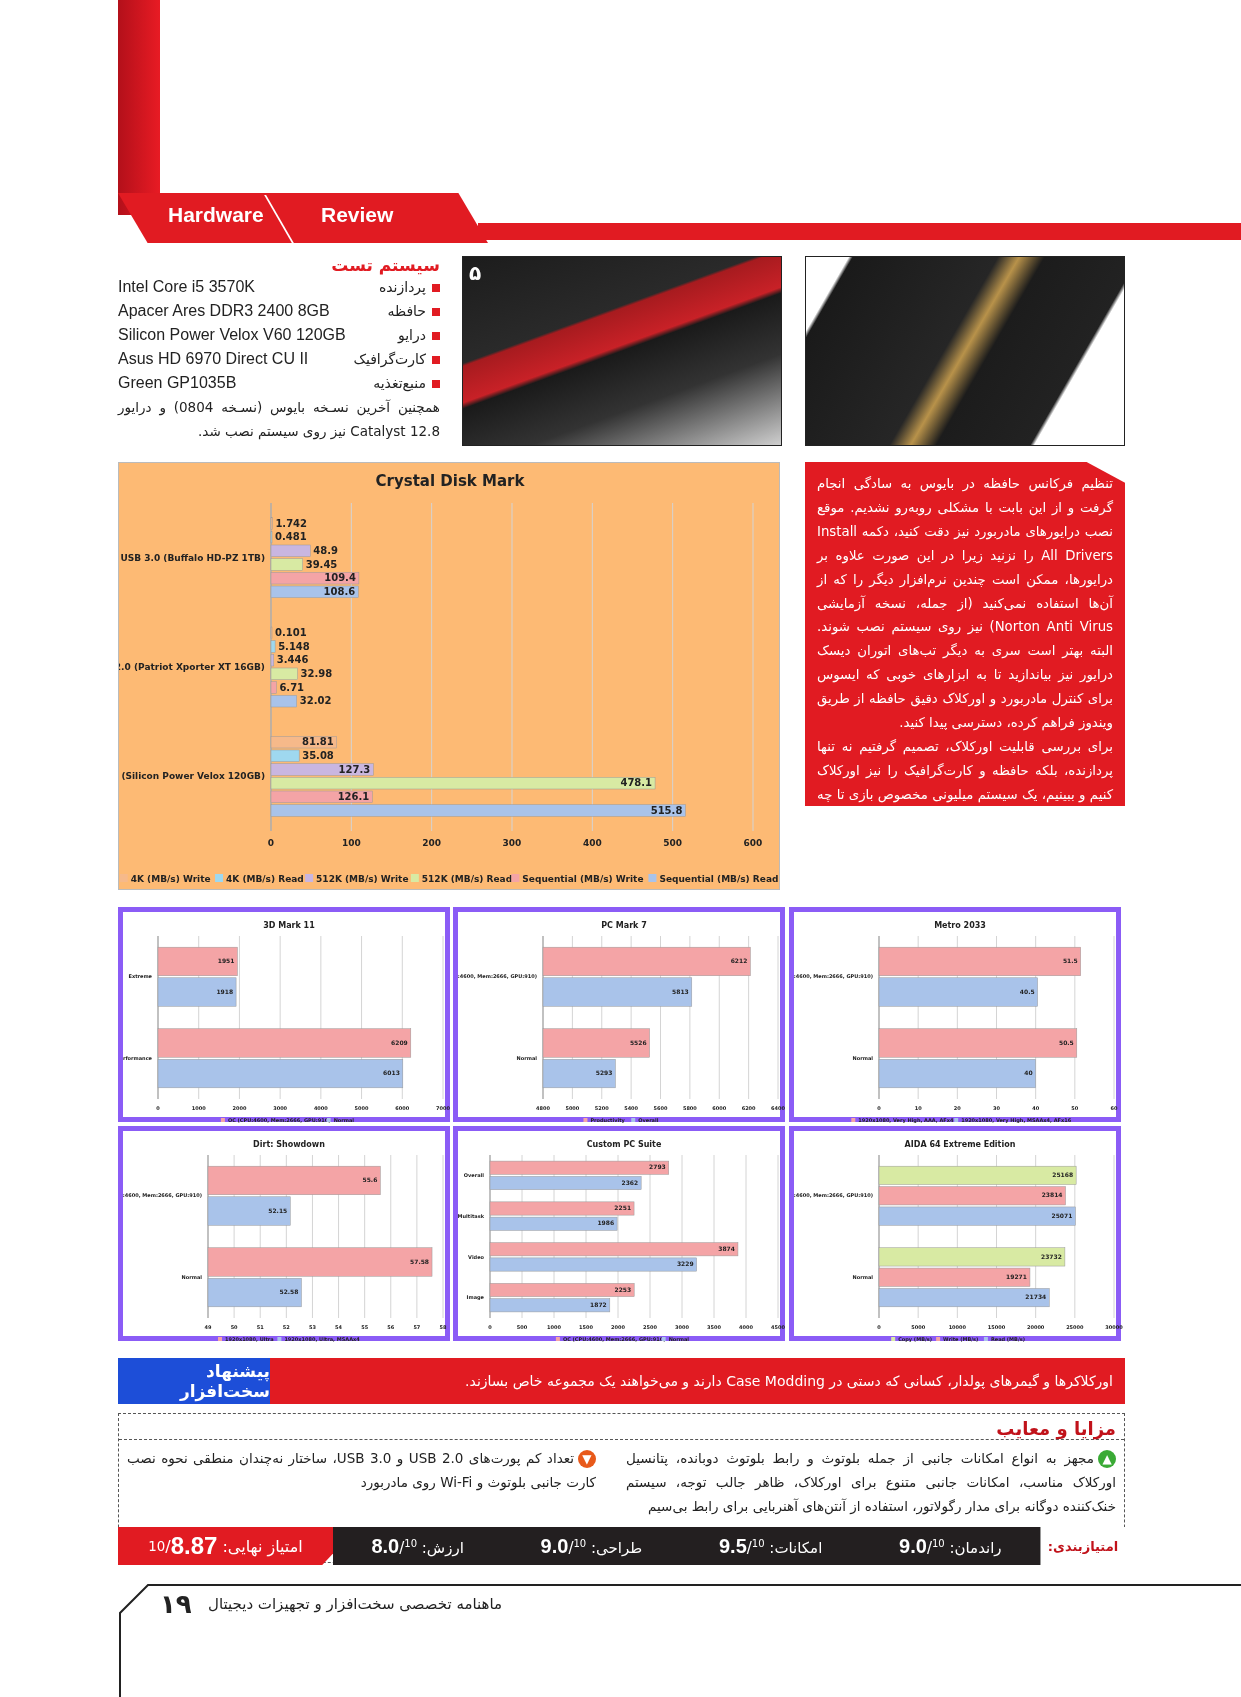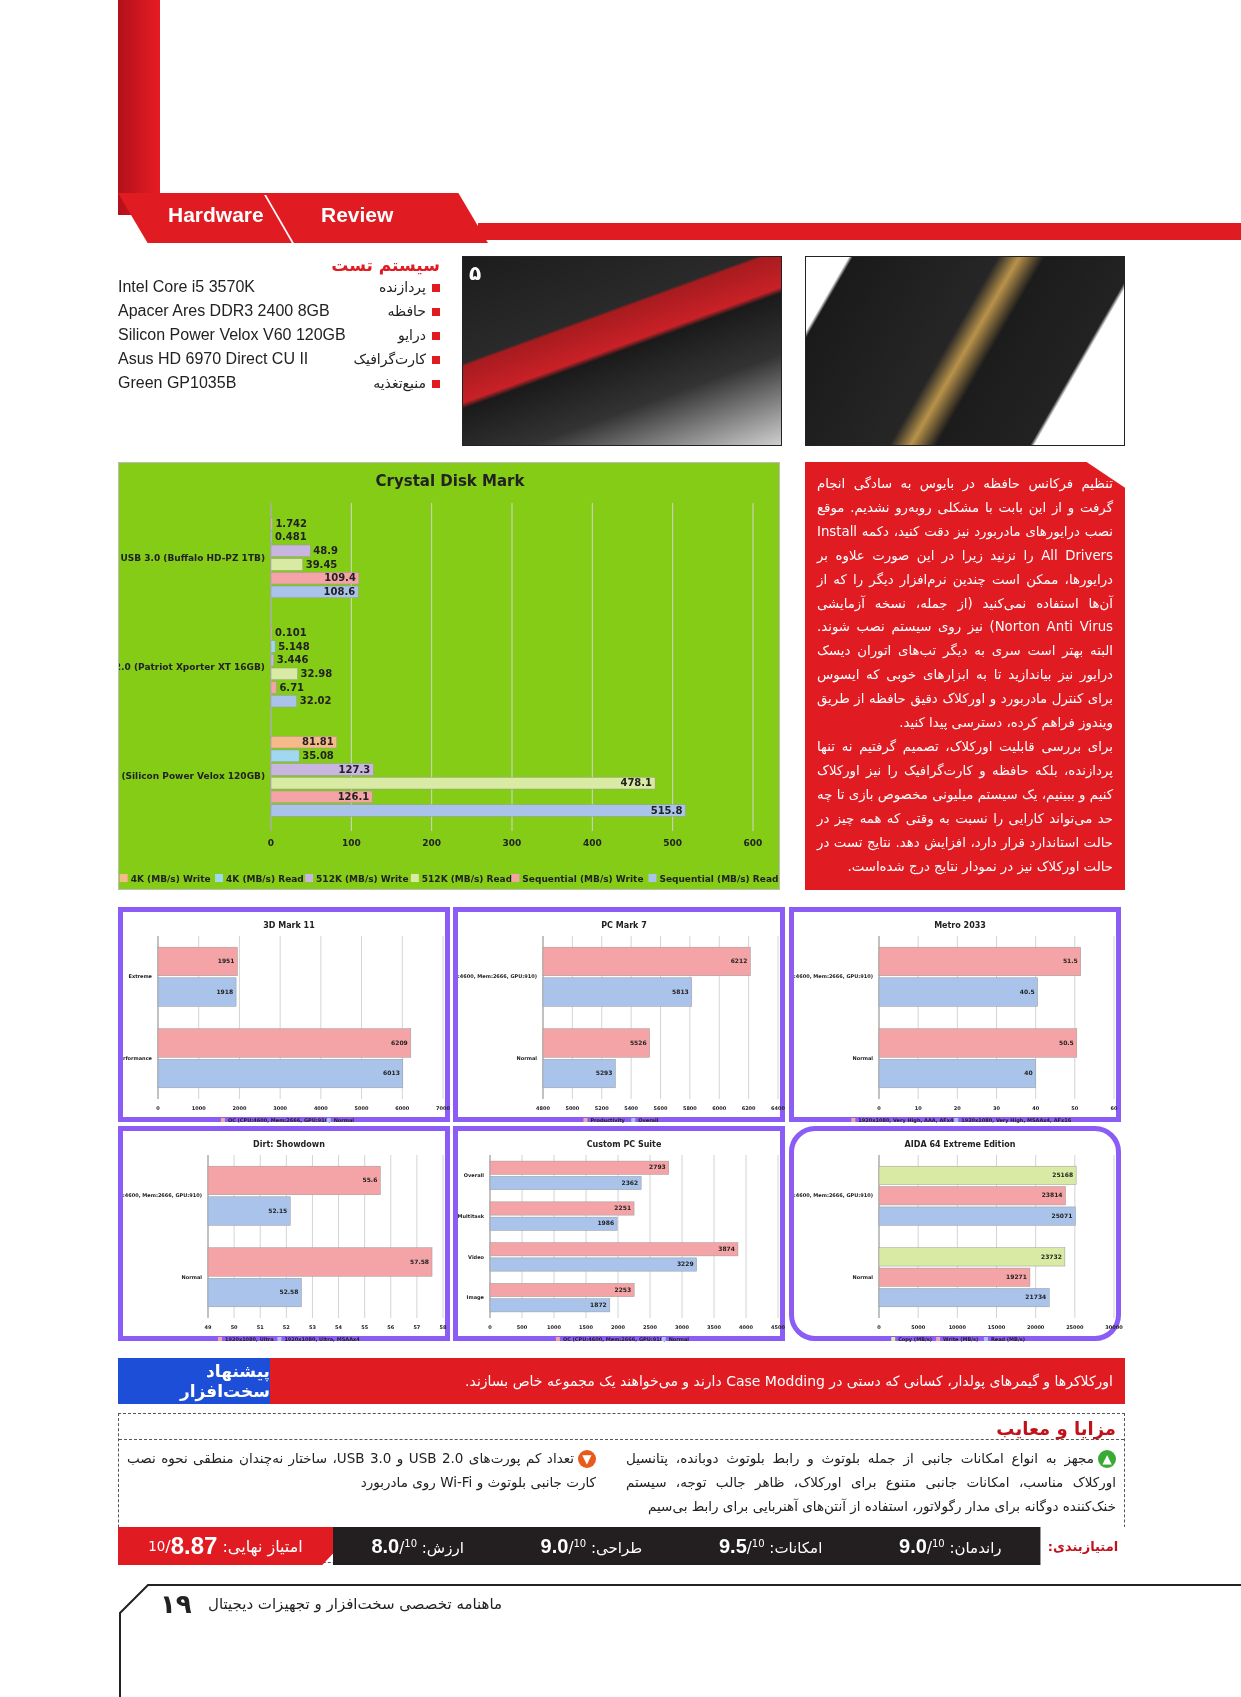--- a/index.html
+++ b/index.html
@@ -19,22 +19,22 @@
   #spec .row .k { direction: rtl; font-size: 14px; text-align: center; }
   #spec .row .k::before { content: ""; display: inline-block; width: 8px; height: 8px; background: #e11b22; margin-left: 6px; }
   #spec .note { direction: rtl; font-size: 13.5px; line-height: 24px; text-align: justify; }
 
   .photo { position: absolute; border: 1.5px solid #222; overflow: hidden; }
   #photo5 { left: 462px; top: 256px; width: 320px; height: 190px; background: linear-gradient(160deg,#1c1c1c 0%,#2a2a2a 35%,#a71b1f 36%,#c82127 48%,#1a1a1a 50%,#333 70%,#cfcfcf 100%); }
   #photo4 { left: 805px; top: 256px; width: 320px; height: 190px; background: linear-gradient(120deg,#fff 0%,#fff 10%,#1a1a1a 11%,#262626 45%,#b8924a 50%,#1c1c1c 56%,#222 78%,#fff 79%); }
   .photo .num { position: absolute; top: 4px; left: 6px; color: #fff; font-weight: bold; font-size: 20px; }
   #photo4 .num { left: 8px; }
 
-  #cdm { position: absolute; left: 118px; top: 462px; width: 662px; height: 428px; border: 1px solid #bbb; background:#84cc16; }
-  #article { position: absolute; left: 805px; top: 462px; width: 320px; height: 428px; background: #e11b22; color: #fff; direction: rtl; padding: 10px 12px; font-size: 13.3px; line-height: 23.9px; text-align: justify; clip-path: polygon(0 0, 88% 0, 100% 6%, 100% 100%, 0 100%); }
+  #cdm { position: absolute; left: 118px; top: 462px; width: 662px; height: 428px; border: 1px solid #bbb; background:#fdba74; }
+  #article { position: absolute; left: 805px; top: 462px; width: 320px; height: 344px; background: #e11b22; color: #fff; direction: rtl; padding: 10px 12px; font-size: 13.3px; line-height: 23.9px; text-align: justify; clip-path: polygon(0 0, 88% 0, 100% 6%, 100% 100%, 0 100%); }
 
   .mini { position: absolute; width: 332px; height: 215px; border: 5px solid #8b5cf6; background: #fff; }
   #recommend { position: absolute; left: 118px; top: 1358px; width: 1007px; height: 46px; background: #e11b22; display: flex; }
   #recommend .lab { width: 152px; background: #1d4ed8; color: #fff; font-weight: bold; font-size: 17px; display: flex; align-items: center; justify-content: center; direction: rtl; }
   #recommend .txt { flex: 1; color: #fff; direction: rtl; font-size: 14px; display: flex; align-items: center; padding-right: 12px; }
 
   #proscons { position: absolute; left: 118px; top: 1413px; width: 1007px; height: 150px; border: 1.5px dashed #555; }
   #proscons .head { direction: rtl; color: #c1121a; font-weight: bold; font-size: 18px; padding: 4px 8px; border-bottom: 1.5px dashed #555; height: 26px; }
   #proscons .cols { display: flex; direction: rtl; padding: 6px 8px; font-size: 13.5px; line-height: 24px; }
   #proscons .pro { width: 490px; text-align: justify; }
@@ -84,20 +84,21 @@
       <span class="k">درایو</span>
     </div>
   <div class="row">
       <span class="v">Asus HD 6970 Direct CU II</span>
       <span class="k">کارت‌گرافیک</span>
     </div>
   <div class="row">
       <span class="v">Green GP1035B</span>
       <span class="k">منبع‌تغذیه</span>
     </div>
+  <div class="note">همچنین آخرین نسـخه بایوس (نسـخه 0804) و درایور Catalyst 12.8 نیز روی سیستم نصب شد.</div>
 </div>
 
 <div id="photo5" class="photo">
   <span class="num">۵</span>
 </div>
 <div id="photo4" class="photo">
   <span class="num">٤</span>
 </div>
 
 <div id="cdm">
@@ -370,21 +371,21 @@
       <text x="173.192" y="160.65104166666666" font-size="6" text-anchor="end" font-family="DejaVu Sans, sans-serif" font-weight="bold" fill="#222">2253</text>
       <rect x="32" y="167.625" width="119.80799999999999" height="13.28125" fill="#a9c3ea" stroke="#999" stroke-width="0.5"></rect>
       <text x="148.808" y="175.93229166666666" font-size="6" text-anchor="end" font-family="DejaVu Sans, sans-serif" font-weight="bold" fill="#222">1872</text>
       <g>
         <rect x="97.9" y="206" width="4" height="4" fill="#f4a4a6"></rect>
         <text x="104.9" y="210" font-size="5" text-anchor="start" font-family="DejaVu Sans, sans-serif" font-weight="bold" fill="#222">OC (CPU:4600, Mem:2666, GPU:910)</text>
         <rect x="203.7" y="206" width="4" height="4" fill="#a9c3ea"></rect>
         <text x="210.7" y="210" font-size="5" text-anchor="start" font-family="DejaVu Sans, sans-serif" font-weight="bold" fill="#222">Normal</text>
       </g>
     </svg></div>
-<div class="mini" id="m-aida" style="left:789px;top:1126px;border-radius:26px;"><svg width="332" height="215">
+<div class="mini" id="m-aida" style="left:789px;top:1126px;"><svg width="332" height="215">
       <text x="166" y="16" font-size="8" text-anchor="middle" font-family="DejaVu Sans, sans-serif" font-weight="bold" fill="#222">AIDA 64 Extreme Edition</text>
       <line x1="85" x2="85" y1="24" y2="187" stroke="#d4d4d4" stroke-width="1"></line>
       <text x="85" y="198" font-size="5" text-anchor="middle" font-family="DejaVu Sans, sans-serif" font-weight="bold" fill="#222">0</text>
       <line x1="124.16666666666666" x2="124.16666666666666" y1="24" y2="187" stroke="#d4d4d4" stroke-width="1"></line>
       <text x="124.16666666666666" y="198" font-size="5" text-anchor="middle" font-family="DejaVu Sans, sans-serif" font-weight="bold" fill="#222">5000</text>
       <line x1="163.33333333333331" x2="163.33333333333331" y1="24" y2="187" stroke="#d4d4d4" stroke-width="1"></line>
       <text x="163.33333333333331" y="198" font-size="5" text-anchor="middle" font-family="DejaVu Sans, sans-serif" font-weight="bold" fill="#222">10000</text>
       <line x1="202.5" x2="202.5" y1="24" y2="187" stroke="#d4d4d4" stroke-width="1"></line>
       <text x="202.5" y="198" font-size="5" text-anchor="middle" font-family="DejaVu Sans, sans-serif" font-weight="bold" fill="#222">15000</text>
       <line x1="241.66666666666666" x2="241.66666666666666" y1="24" y2="187" stroke="#d4d4d4" stroke-width="1"></line>

